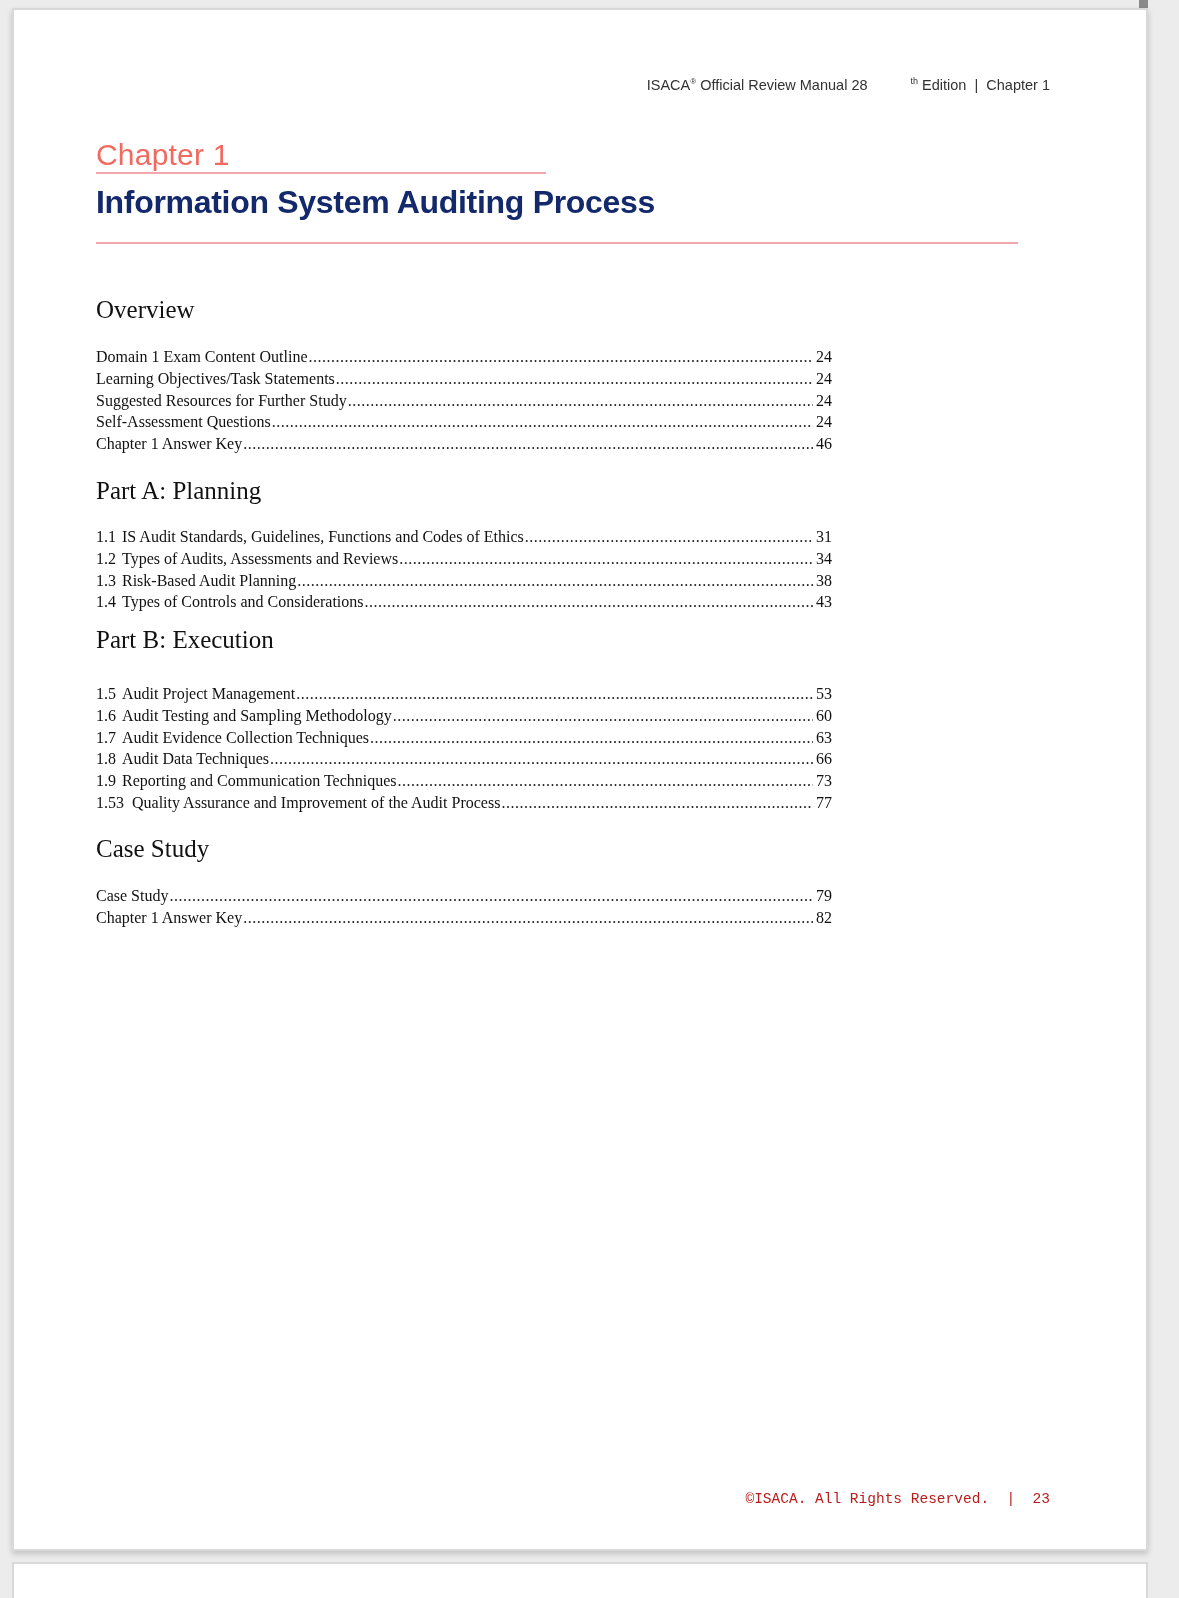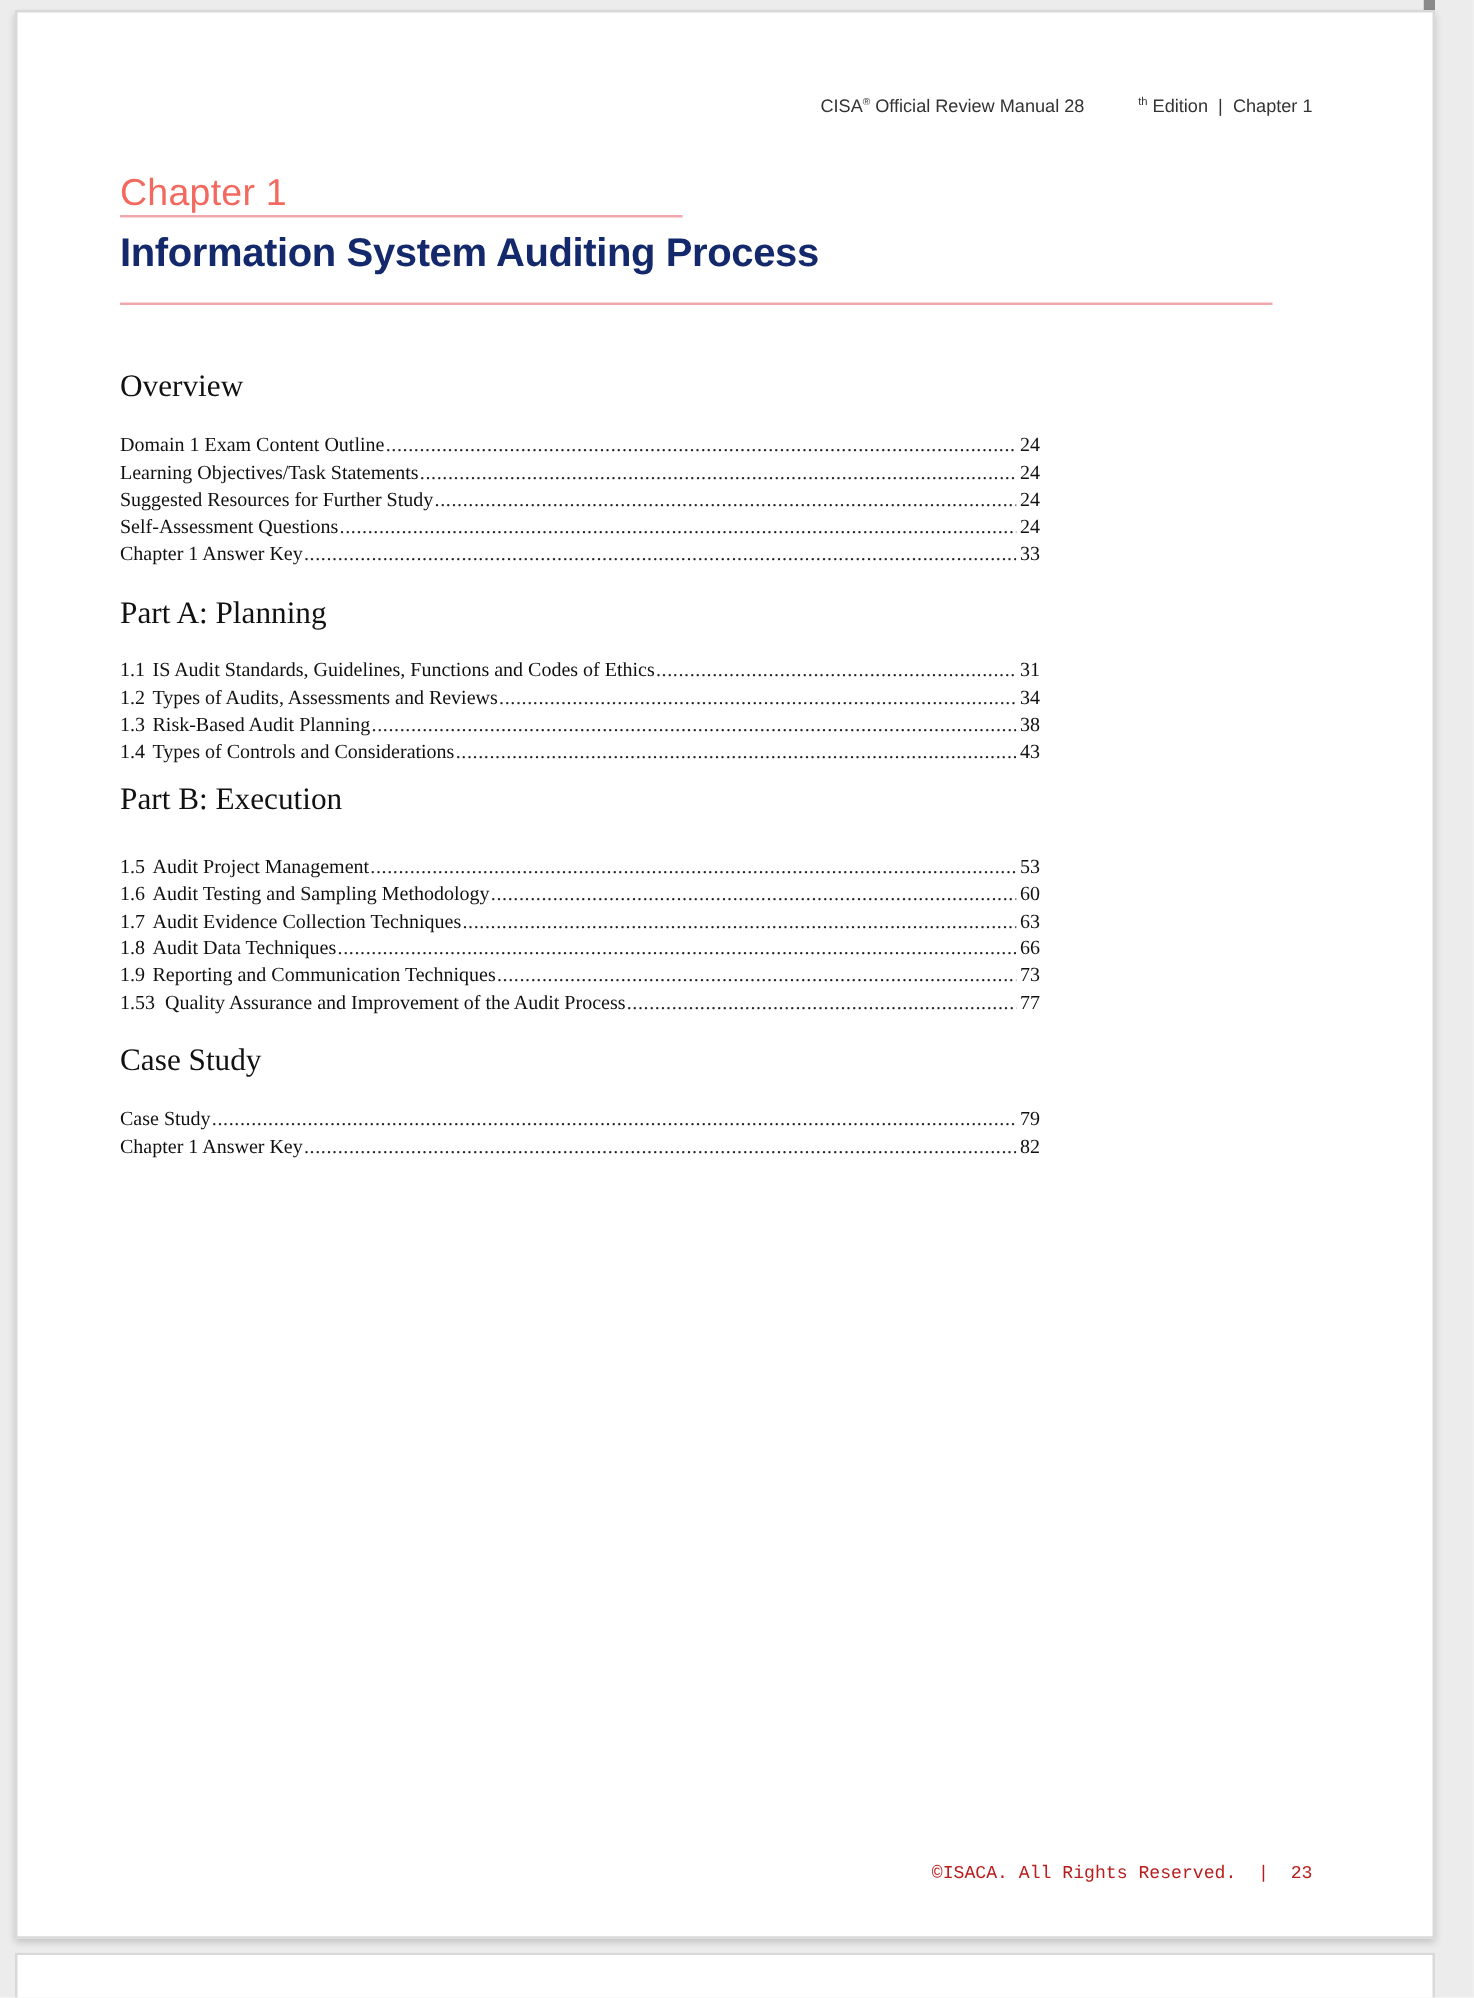--- a/index.html
+++ b/index.html
@@ -73,21 +73,21 @@
   }
 </style>
 </head>
 <body>
 
 <div class="scroll-thumb"></div>
 
 <div class="page">
 
   <div class="running-head">
-    <span>CISA</span><span class="reg">®</span><span> Official Review Manual 28</span><sup>th</sup><span> Edition</span>
+    <span>ISACA</span><span class="reg">®</span><span> Official Review Manual 28</span><sup>th</sup><span> Edition</span>
     &nbsp;<span>|</span>&nbsp;
     <span>Chapter 1</span>
   </div>
 
   <div class="chapter-label">Chapter 1</div>
   <div class="rule-short"></div>
   <div class="chapter-title">Information System Auditing Process</div>
   <div class="rule-long"></div>
 
   <div class="section-heading" style="top:286px;">Overview</div>
@@ -108,21 +108,21 @@
       <span class="page-num">24</span>
     </div>
     <div class="toc-row">
       <span class="label">Self-Assessment Questions</span>
       <span class="leader"></span>
       <span class="page-num">24</span>
     </div>
     <div class="toc-row">
       <span class="label">Chapter 1 Answer Key</span>
       <span class="leader"></span>
-      <span class="page-num">33</span>
+      <span class="page-num">46</span>
     </div>
   </div>
 
   <div class="section-heading" style="top:467px;">Part A: Planning</div>
   <div class="toc" style="top:516px;">
     <div class="toc-row">
       <span class="num">1.1</span>
       <span class="label">IS Audit Standards, Guidelines, Functions and Codes of Ethics</span>
       <span class="leader"></span>
       <span class="page-num">31</span>

